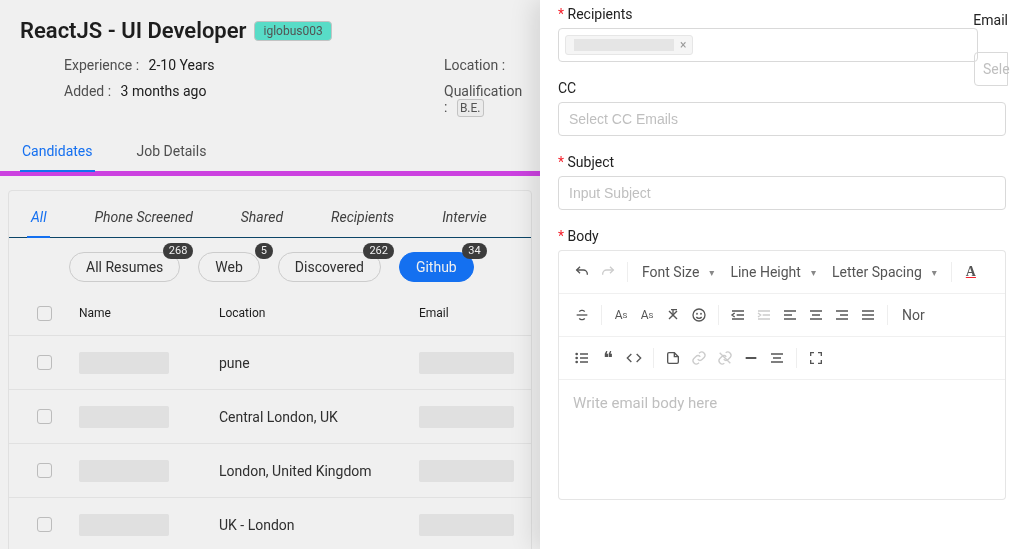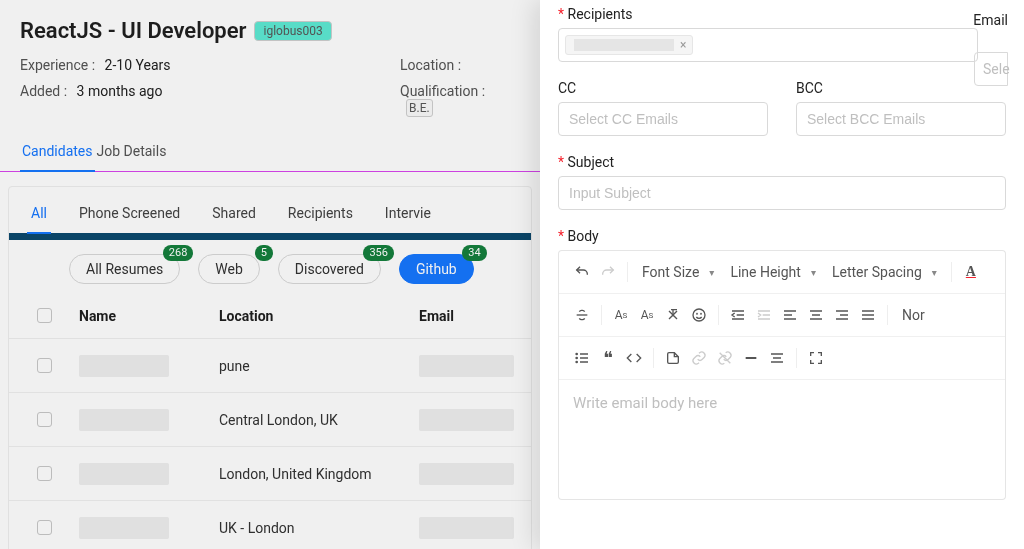--- a/index.html
+++ b/index.html
@@ -5,38 +5,38 @@
   * { box-sizing: border-box; }
   html, body { margin:0; padding:0; font-family: -apple-system, BlinkMacSystemFont, "Segoe UI", Roboto, sans-serif; color:#2b2b2b; background:#fff; }
   .root { width:1024px; height:549px; position:relative; overflow:hidden; }
   .overlay-mask { position:absolute; left:0; top:0; width:540px; height:549px; background:rgba(0,0,0,0.06); pointer-events:none; z-index:5;}
   
   .left { position:absolute; left:0; top:0; width:540px; height:549px; padding:18px 0 0 0; }
   .hdr { padding:0 20px; }
   .title-row { display:flex; align-items:center; gap:8px; }
   .title { font-size:22px; font-weight:600; color:#1f1f1f; }
   .tag { border:1px solid #d0d0d0; border-radius:4px; padding:2px 8px; font-size:12px; color:#595959; background:#5eead4; }
-  .meta-rows { margin-top:14px; font-size:14px; color:#444; display:grid; grid-template-columns: 380px 1fr; row-gap:10px; }
+  .meta-rows { margin-top:14px; font-size:14px; color:#444; display:grid; grid-template-columns: 380px 1fr; row-gap:10px;margin-left:44px; }
   .meta-label { color:#555; }
   .meta-val { color:#222; margin-left:6px; }
   .qual-tag { border:1px solid #d0d0d0; border-radius:3px; padding:1px 2px; font-size:12px; color:#595959; background:#fafafa; margin-left:6px;}
-  .tabs1 { margin-top:18px; border-bottom:1px solid #d946ef; display:flex; padding:0 20px; }
+  .tabs1 { margin-top:18px; border-bottom:5px solid #d946ef; display:flex; gap:40px; padding:0 20px; }
   .tab1 { padding:10px 2px 12px; font-size:14px; color:#555; cursor:pointer; position:relative; white-space:nowrap;}
   .tab1.active { color:#1677ff; }
   .tab1.active::after { content:""; position:absolute; left:0; right:0; bottom:-1px; height:2px; background:#1677ff; }
   .inner-panel { margin:14px 8px 0 8px; background:#fff; border:1px solid #eee; border-radius:4px; height:395px; overflow:hidden;}
-  .tabs2 { display:flex; gap:24px; padding:14px 18px 0 18px; border-bottom:7px solid #0c4a6e;}
+  .tabs2 { display:flex; gap:40px; padding:14px 18px 0 18px; border-bottom:1px solid #0c4a6e;font-style:italic;}
   .tab2 { padding:4px 4px 12px; font-size:14px; color:#444; cursor:pointer; position:relative; white-space:nowrap;}
   .tab2.active { color:#1677ff; }
   .tab2.active::after { content:""; position:absolute; left:0; right:0; bottom:-1px; height:2px; background:#1677ff; }
   .chips { display:flex; gap:18px; padding:14px 18px 8px 60px; }
   .chip { position:relative; border:1px solid #d9d9d9; border-radius:18px; padding:6px 16px; font-size:14px; color:#333; background:#fff; cursor:pointer;}
   .chip.active { background:#1677ff; border-color:#1677ff; color:#fff;}
-  .badge { position:absolute; top:-10px; right:-14px; background:#15803d; color:#fff; font-size:11px; border-radius:10px; padding:1px 6px; line-height:14px;}
-  .thead { display:grid; grid-template-columns:60px 140px 200px 140px; padding:16px 0 14px 0; border-bottom:1px solid #eee; font-weight:700; font-size:14px; color:#1f1f1f;}
+  .badge { position:absolute; top:-10px; right:-14px; background:#404040; color:#fff; font-size:11px; border-radius:10px; padding:1px 6px; line-height:14px;}
+  .thead { display:grid; grid-template-columns:60px 140px 200px 140px; padding:16px 0 14px 0; border-bottom:1px solid #eee; font-weight:400; font-size:12px; color:#1f1f1f;}
   .thead > div { padding-left:10px; }
   .trow { display:grid; grid-template-columns:60px 140px 200px 140px; align-items:center; height:54px; border-bottom:1px solid #f0f0f0; }
   .trow > div { padding-left:10px; font-size:14px; color:#333;}
   .cb { width:15px; height:15px; border:1px solid #c8c8c8; border-radius:3px; background:#fff; margin:auto;}
   .redact { background:#eeeeee; height:22px; border-radius:2px; }
   .redact.sm { width:90px; }
   .redact.md { width:95px; }
   
   .drawer { position:absolute; left:540px; top:0; width:484px; height:549px; background:#fff; box-shadow:-6px 0 24px rgba(0,0,0,0.12); padding:6px 18px 0 18px; z-index:4;}
   .frow { display:flex; gap:28px; }
@@ -107,21 +107,21 @@
       <div class="chip">
         <span>All Resumes</span>
         <span class="badge">268</span>
       </div>
       <div class="chip">
         <span>Web</span>
         <span class="badge">5</span>
       </div>
       <div class="chip">
         <span>Discovered</span>
-        <span class="badge">356</span>
+        <span class="badge">262</span>
       </div>
       <div class="chip active">
         <span>Github</span>
         <span class="badge">34</span>
       </div>
     </div>
 
     <div class="thead">
       <div>
             <div class="cb"></div>
@@ -197,24 +197,20 @@
       </div>
     </div>
     <div class="selbox">Sele</div>
   </div>
 
   <div class="sect frow">
     <div class="fcol">
       <div class="flabel">CC</div>
       <input class="input" placeholder="Select CC Emails" style="">
     </div>
-    <div class="fcol">
-      <div class="flabel">BCC</div>
-      <input class="input" placeholder="Select BCC Emails" style="">
-    </div>
   </div>
 
   <div class="sect">
     <div class="flabel req">Subject</div>
     <input class="input" placeholder="Input Subject" style="">
   </div>
 
   <div class="sect">
     <div class="flabel req">Body</div>
     <div class="toolbar">

